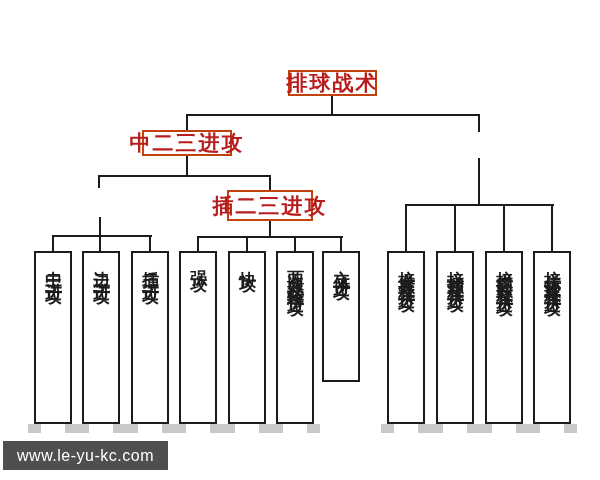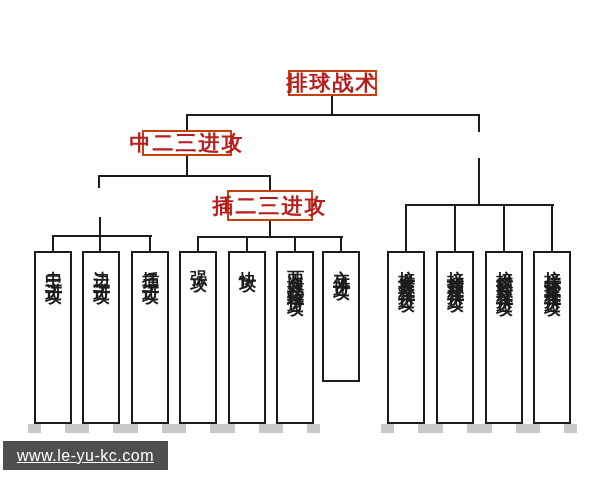--- a/index.html
+++ b/index.html
@@ -32,21 +32,21 @@
     background:#c9c9c9;
   }
   .smudge::before { left:-8px; }
   .smudge::after  { right:-8px; }
   .wm {
     position:absolute; background:#4f4f4f; color:#ffffff;
     display:flex; align-items:center; justify-content:center;
     font-family:"Liberation Sans","DejaVu Sans",sans-serif;
   }
   #wm-top { left:462px; top:7px; width:132px; height:30px; font-size:17px; letter-spacing:1px; }
-  #wm-bottom { left:3px; top:441px; width:165px; height:29px; font-size:16px; letter-spacing:0.5px;text-decoration:underline; }
+  #wm-bottom { left:3px; top:441px; width:165px; height:29px; font-size:16px; letter-spacing:0.5px; }
 
   #n-root      { left:288px; top:70px;  width:89px; height:26px; }
   #n-offense   { left:142px; top:130px; width:90px; height:26px; }
   #n-defense   { left:434px; top:132px; width:90px; height:26px; }
   #n-formation { left:53px;  top:188px; width:90px; height:29px; }
   #n-playstyle { left:227px; top:190px; width:86px; height:31px; }
 </style>
 </head>
 <body>
 

